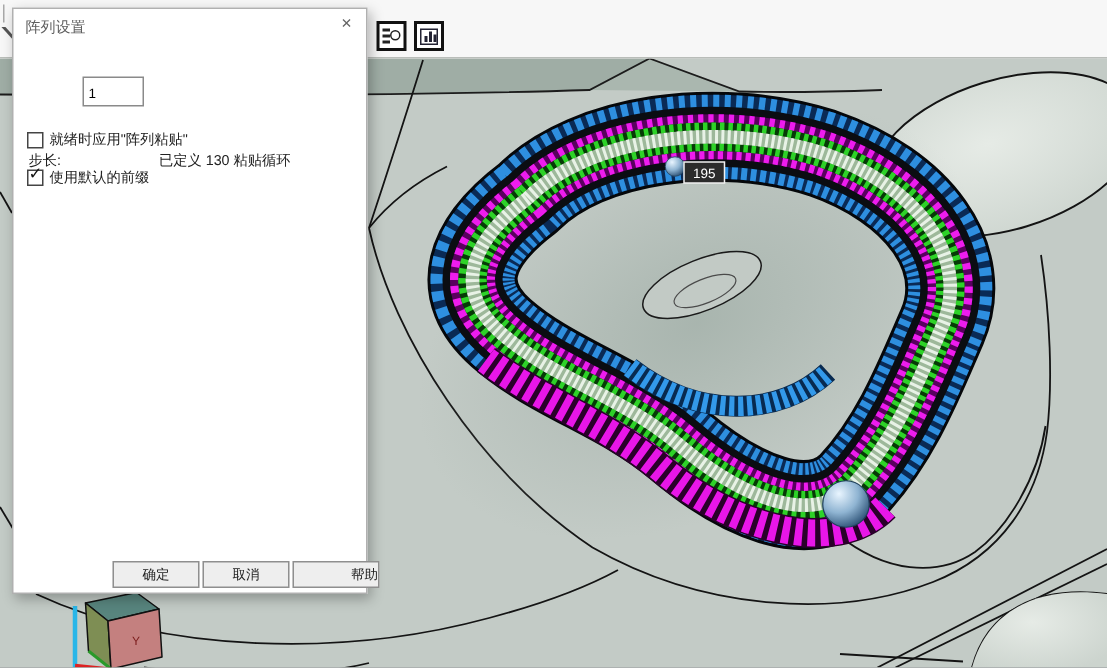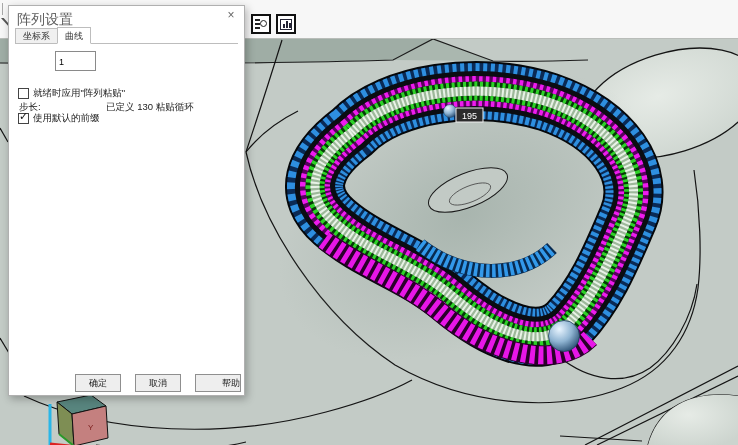--- a/index.html
+++ b/index.html
@@ -26,38 +26,38 @@
   .ic-bars i:nth-child(1){left:1.5px; height:4px;} .ic-bars i:nth-child(2){left:4.5px; height:7px;}
   .ic-bars i:nth-child(3){left:7.5px; height:5px;}
 
   
   svg.viewport { position:absolute; left:0; top:38px; z-index:1; }
 
   
   .dialog { position:absolute; left:8px; top:5px; width:237px; height:391px;
             background:#fff; border:1px solid #b0b0b0; box-shadow:2px 3px 8px rgba(0,0,0,.28);
             z-index:3; font-size:9.5px; color:#222; }
-  .dlg-title { position:absolute; left:8px; top:5px; color:#5f5f5f; font-size:14px; }
+  .dlg-title { position:absolute; left:8px; top:5px; color:#5f5f5f; font-size:10px; }
   .dlg-close { position:absolute; right:4px; top:1px; width:18px; height:16px; text-align:center;
                color:#666; font-size:12px; line-height:16px; cursor:default; }
   .tabstrip { position:absolute; left:6px; top:21px; right:6px; height:17px;
               border-bottom:1px solid #bdbdbd; display:flex; align-items:flex-end; }
   .tab { height:15px; padding:0 7px; font-size:9px; line-height:15px; color:#333;
          background:#f0f0f0; border:1px solid #bdbdbd; border-bottom:none; margin-right:-1px; }
   .tab.active { background:#fff; height:17px; line-height:17px; margin-bottom:-1px;
                 border-bottom:1px solid #fff; position:relative; z-index:1; }
   .row-label { position:absolute; font-size:9.5px; color:#222;margin-top:44px; }
   .step-input { position:absolute; left:46px; top:45px; width:41px; height:20px;
                 border:1px solid #8a8a8a; font-size:9px; padding:1px 0 0 3px;
                 font-family:"Liberation Sans",sans-serif; vertical-align:top; }
   .cbrow { position:absolute; left:9px; display:flex; align-items:center; }
   .cbox { width:11px; height:11px; border:1px solid #444; background:#fff; margin-right:4px;
           position:relative; flex:0 0 auto; }
   .cbox .check { position:absolute; left:0px; top:-3px; font-size:11px; color:#111; line-height:11px; }
-  .btnrow button { position:absolute; top:368px; width:46px; height:18px; font-size:9px;
+  .btnrow button { position:absolute; top:368px; width:58px; height:18px; font-size:9px;
                    font-family:"Liberation Sans",sans-serif; color:#222;
                    background:#eeeeee; border:1px solid #8f8f8f; }
   .btn-ok{left:66px;} .btn-cancel{left:126px;text-align:center;} .btn-help{left:186px;text-align:right;}
 </style>
 </head>
 <body>
 
 <div class="app">
 
   <svg class="viewport" width="738" height="407" viewBox="0 38 738 407">
@@ -169,24 +169,20 @@
           <i></i>
           <i></i>
         </span>
     </div>
   </div>
 
   <div class="dialog">
     <div class="dlg-title">阵列设置</div>
     <div class="dlg-close">×</div>
 
-    <div class="tabstrip">
-      <div class="tab">坐标系</div>
-      <div class="tab active">曲线</div>
-    </div>
 
     <div class="row-label" style="left:10px; top:51px;">步长:</div>
     <input class="step-input" type="text" value="1" style="">
     <div class="row-label" style="left:97px; top:51px;">已定义 130 粘贴循环</div>
 
     <div class="cbrow" style="top:81px;">
       <span class="cbox"></span>
       <span>就绪时应用"阵列粘贴"</span>
     </div>
 

